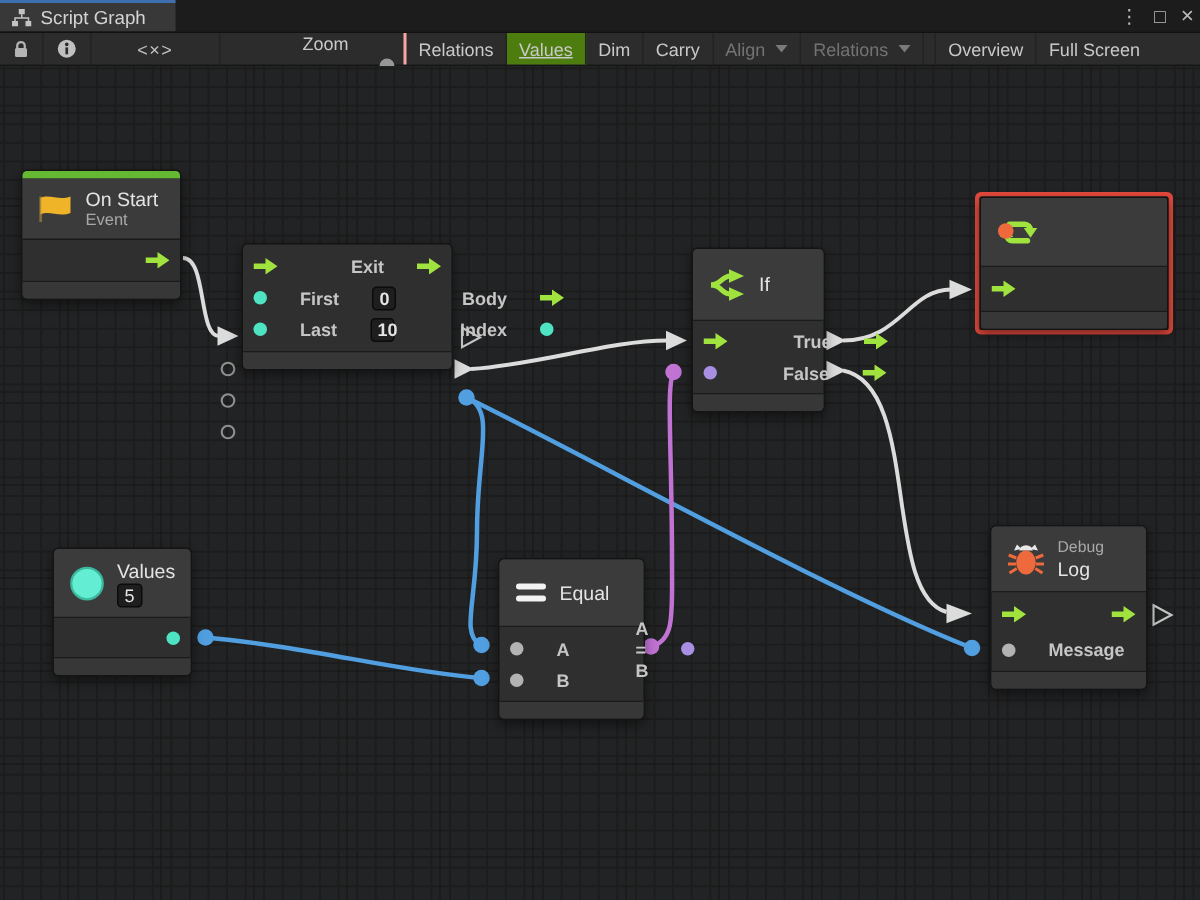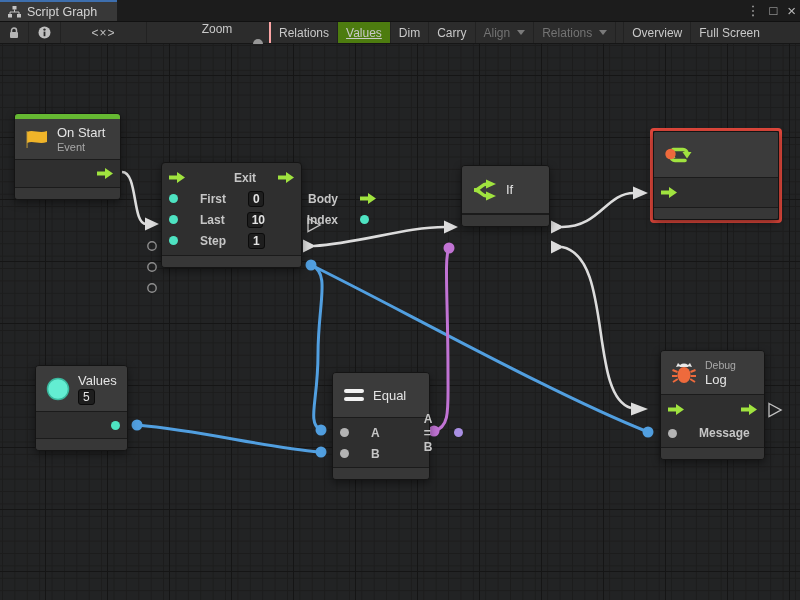--- a/index.html
+++ b/index.html
@@ -226,39 +226,53 @@
             </svg>
         </div>
         <div class="prow">
           <span class="dot teal"></span>
           <span>Last</span>
           <span class="vbox">10</span>
           <span class="spacer"></span>
           <span>Index</span>
           <span class="dot teal"></span>
         </div>
-        <div class="prow">
-          <span class="dot teal"></span>
-          <span>Step</span>
-          <span class="vbox">1</span>
-          <span class="spacer"></span>
-        </div>
       </div>
       <div class="nfoot"></div>
     </div>
 
     <div class="node" style="left:461px; top:121px; width:89px;">
       <div class="nhead" style="height:48px;">
         <svg width="26" height="22" viewBox="0 0 26 22">
           <path d="M2 11 C9 11 9 5 15 5" stroke="#a0e33f" stroke-width="3.4" fill="none"></path>
           <path d="M2 11 C9 11 9 17 15 17" stroke="#a0e33f" stroke-width="3.4" fill="none"></path>
           <polygon points="14,0.5 24,5 14,9.5" fill="#a0e33f"></polygon>
           <polygon points="14,12.5 24,17 14,21.5" fill="#a0e33f"></polygon>
         </svg>
         <span>If</span>
+      </div>
+      <div class="rows" style="padding:3px 0;">
+        <div class="prow">
+          <svg class="arrow-g" width="16" height="11" viewBox="0 0 16 11">
+              <path d="M0 3.6 H8 V0 L16 5.5 8 11 V7.4 H0 Z" fill="#a0e33f"></path>
+            </svg>
+          <span class="spacer"></span>
+          <span>True</span>
+          <svg class="arrow-g" width="16" height="11" viewBox="0 0 16 11">
+              <path d="M0 3.6 H8 V0 L16 5.5 8 11 V7.4 H0 Z" fill="#a0e33f"></path>
+            </svg>
+        </div>
+        <div class="prow">
+          <span class="dot purple"></span>
+          <span class="spacer"></span>
+          <span>False</span>
+          <svg class="arrow-g" width="16" height="11" viewBox="0 0 16 11">
+              <path d="M0 3.6 H8 V0 L16 5.5 8 11 V7.4 H0 Z" fill="#a0e33f"></path>
+            </svg>
+        </div>
       </div>
       <div class="nfoot"></div>
     </div>
 
     <div class="selection" style="left:650px; top:84px; width:132px; height:95px;">
       <div class="node" style="left:0; top:0; width:126px; border-radius:2px;">
         <div class="nhead" style="height:46px; border-radius:2px 2px 0 0;">
           <svg width="30" height="24" viewBox="0 0 30 24">
             <path d="M9 6.5 h10 a4 4 0 0 1 4 4" stroke="#a0e33f" stroke-width="3.6" fill="none" stroke-linecap="round"></path>
             <path d="M21 17.5 h-10 a4 4 0 0 1 -4 -4" stroke="#a0e33f" stroke-width="3.6" fill="none" stroke-linecap="round"></path>

